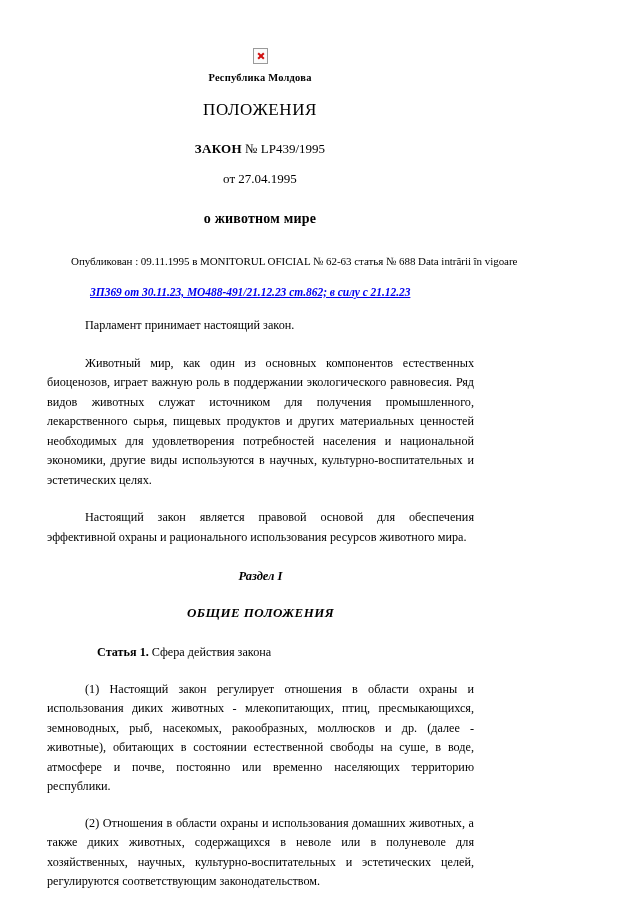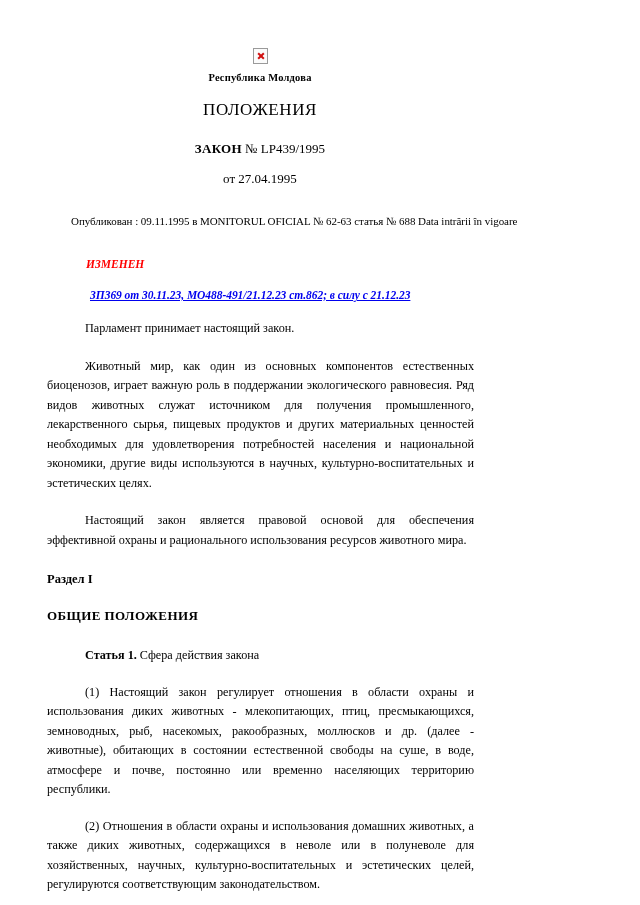--- a/index.html
+++ b/index.html
@@ -128,36 +128,37 @@
     line-height: 19.5px;
     text-align: justify;
     text-indent: 38px;
     margin: 0;
     margin-top: 18px;
     hyphens: none;
   }
   p.para.tight { margin-top: 17px; }
 
   .centered-head {
-    text-align: left;
+    text-align: center;
     font-weight: bold;
     font-size: 12.5px;
     margin: 0;
     margin-top: 22px;
+    font-style: italic;
   }
   .centered-head.caps {
     font-size: 13px;
     letter-spacing: 0.4px;
     margin-top: 21px;
   }
 
   p.article {
     font-size: 12.2px;
     line-height: 19.5px;
-    margin: 0;
+    margin: 12px;
     margin-top: 22px;
     text-indent: 38px;
   }
   p.article b { font-weight: bold; }
 </style>
 </head>
 <body>
 
 <div class="page">
 
@@ -168,24 +169,24 @@
   <div class="country">Республика Молдова</div>
 
   <div class="parlament">ПОЛОЖЕНИЯ</div>
 
   <div class="law-line">
     <b>ЗАКОН</b><span>&nbsp;</span><span class="num">№ LP439/1995</span>
   </div>
 
   <div class="law-date">от 27.04.1995</div>
 
+  <div class="doc-title">о животном мире</div>
 
   <div class="published">Опубликован : 09.11.1995 в MONITORUL OFICIAL № 62-63 статья № 688 Data intrării în vigoare</div>
 
-  <div class="amend-flag">ИЗМЕНЕН</div>
 
   <a class="amend-link" href="#">ЗП369 от 30.11.23, МО488-491/21.12.23 ст.862; в силу с 21.12.23</a>
 
   <div class="body-block">
 
     <p class="para">Парламент принимает настоящий закон.</p>
 
     <p class="para">Животный мир, как один из основных компонентов естественных биоценозов, играет важную роль в поддержании экологического равновесия. Ряд видов животных служат источником для получения промышленного, лекарственного сырья, пищевых продуктов и других материальных ценностей необходимых для удовлетворения потребностей населения и национальной экономики, другие виды используются в научных, культурно-воспитательных и эстетических целях.</p>
 
     <p class="para">Настоящий закон является правовой основой для обеспечения эффективной охраны и рационального использования ресурсов животного мира.</p>

